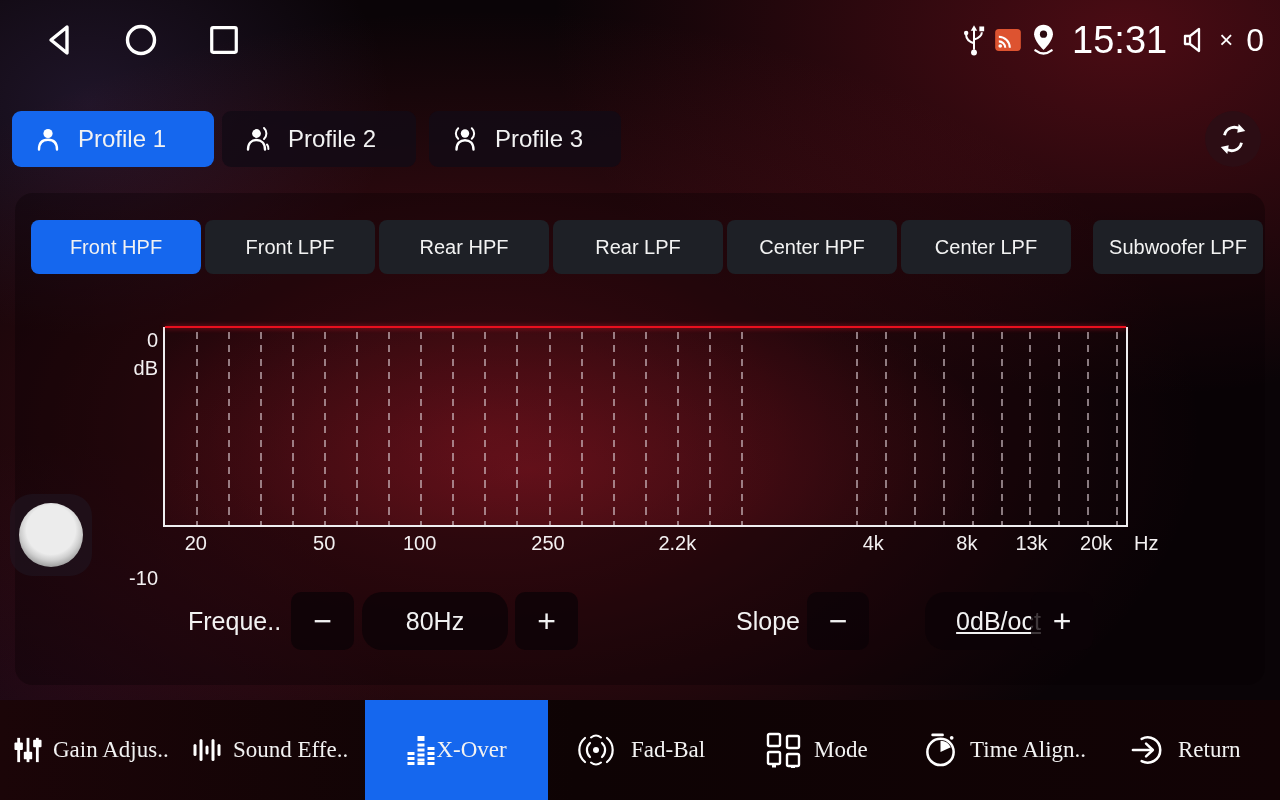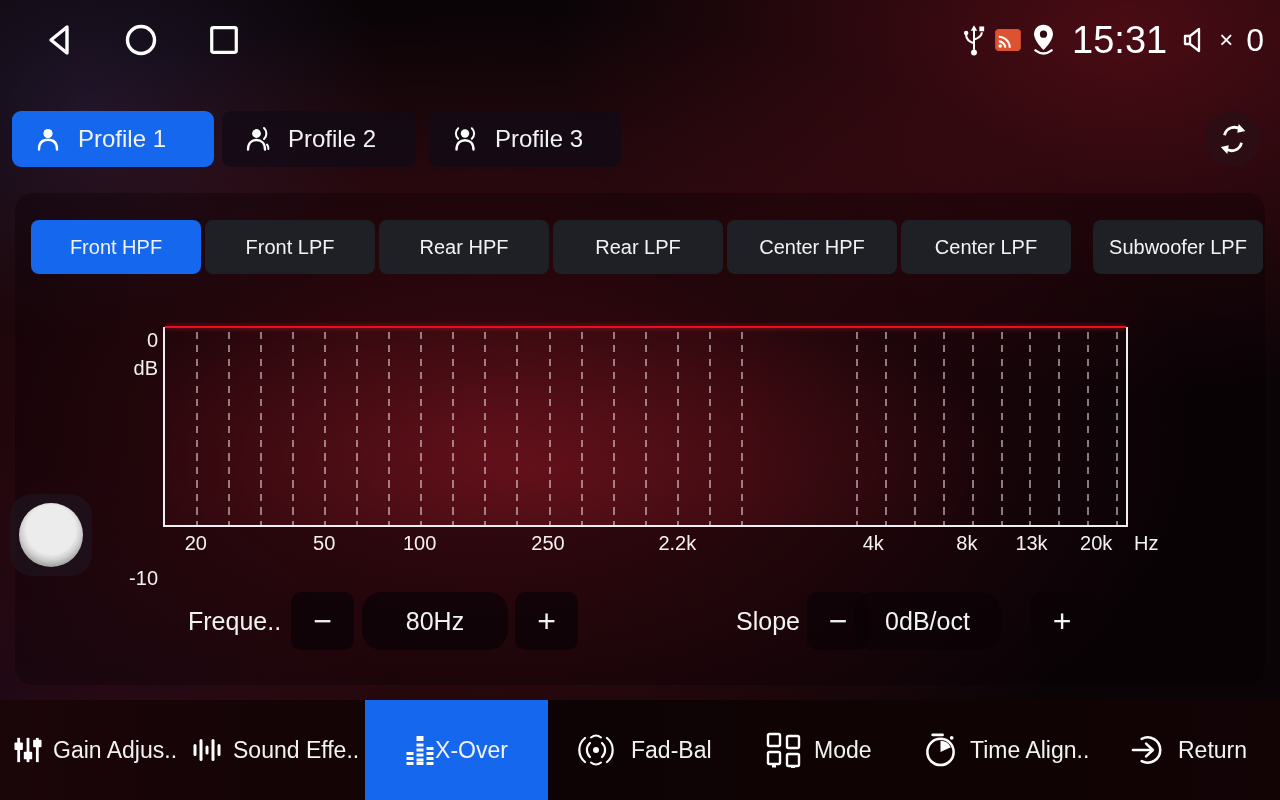--- a/index.html
+++ b/index.html
@@ -51,21 +51,21 @@
   .knob-ball{position:absolute;left:9px;top:9px;width:64px;height:64px;border-radius:50%;
     background:radial-gradient(circle at 50% 42%, #ececec 0 50%, #cfcfcf 62%, #9a9a9a 77%, #595959 92%, #3a3a3a 100%);}
   
   .ctl-label{position:absolute;top:592px;height:58px;display:flex;align-items:center;font-size:25px;}
   .ctl-box{position:absolute;top:592px;height:58px;border-radius:10px;background:rgba(11,2,6,0.78);
     display:flex;align-items:center;justify-content:center;}
   .ctl-box.sign{font-size:32px;}
   .ctl-box.value{font-size:25px;border-radius:20px;}
   
   .bottombar{position:absolute;left:0;top:700px;width:1280px;height:100px;
-    background:linear-gradient(90deg,#1b0508,#0e0304 45%,#120305);}
+    background:linear-gradient(90deg,#1b0508,#0e0304 45%,#120305);font-family:Liberation Serif, serif;}
   .bnav-item{position:absolute;top:0;height:100px;display:flex;align-items:center;gap:11px;font-size:23px;}
   .bnav-active-box{position:absolute;left:365px;top:0;width:183px;height:100px;background:#1567ee;
     display:flex;align-items:center;justify-content:center;font-size:23px;}
 </style>
 </head>
 <body>
 
 <div class="app">
 
   <div class="topbar">
@@ -228,21 +228,21 @@
     <div class="knob-ball"></div>
   </div>
 
   <div class="ctl-label" style="left:188px;">Freque..</div>
   <div class="ctl-box sign" style="left:291px;width:63px;">−</div>
   <div class="ctl-box value" style="left:362px;width:146px;">80Hz</div>
   <div class="ctl-box sign" style="left:515px;width:63px;">+</div>
 
   <div class="ctl-label" style="left:736px;">Slope</div>
   <div class="ctl-box sign" style="left:807px;width:62px;">−</div>
-  <div class="ctl-box value" style="left:854px;width:147px;">0dB/oct</div>
+  <div class="ctl-box value" style="left:925px;width:147px;text-decoration:underline;">0dB/oct</div>
   <div class="ctl-box sign" style="left:1031px;width:62px;">+</div>
 
   <div class="bottombar">
 
     <div class="bnav-item" style="left:14px;">
       <svg width="28" height="30" viewBox="0 0 30 30" fill="#fff">
         <rect x="3.5" y="2" width="3" height="26"></rect>
           <rect x="0.5" y="7" width="9" height="8" rx="1"></rect>
         <rect x="13.5" y="2" width="3" height="26"></rect>
           <rect x="10.5" y="17" width="9" height="8" rx="1"></rect>

